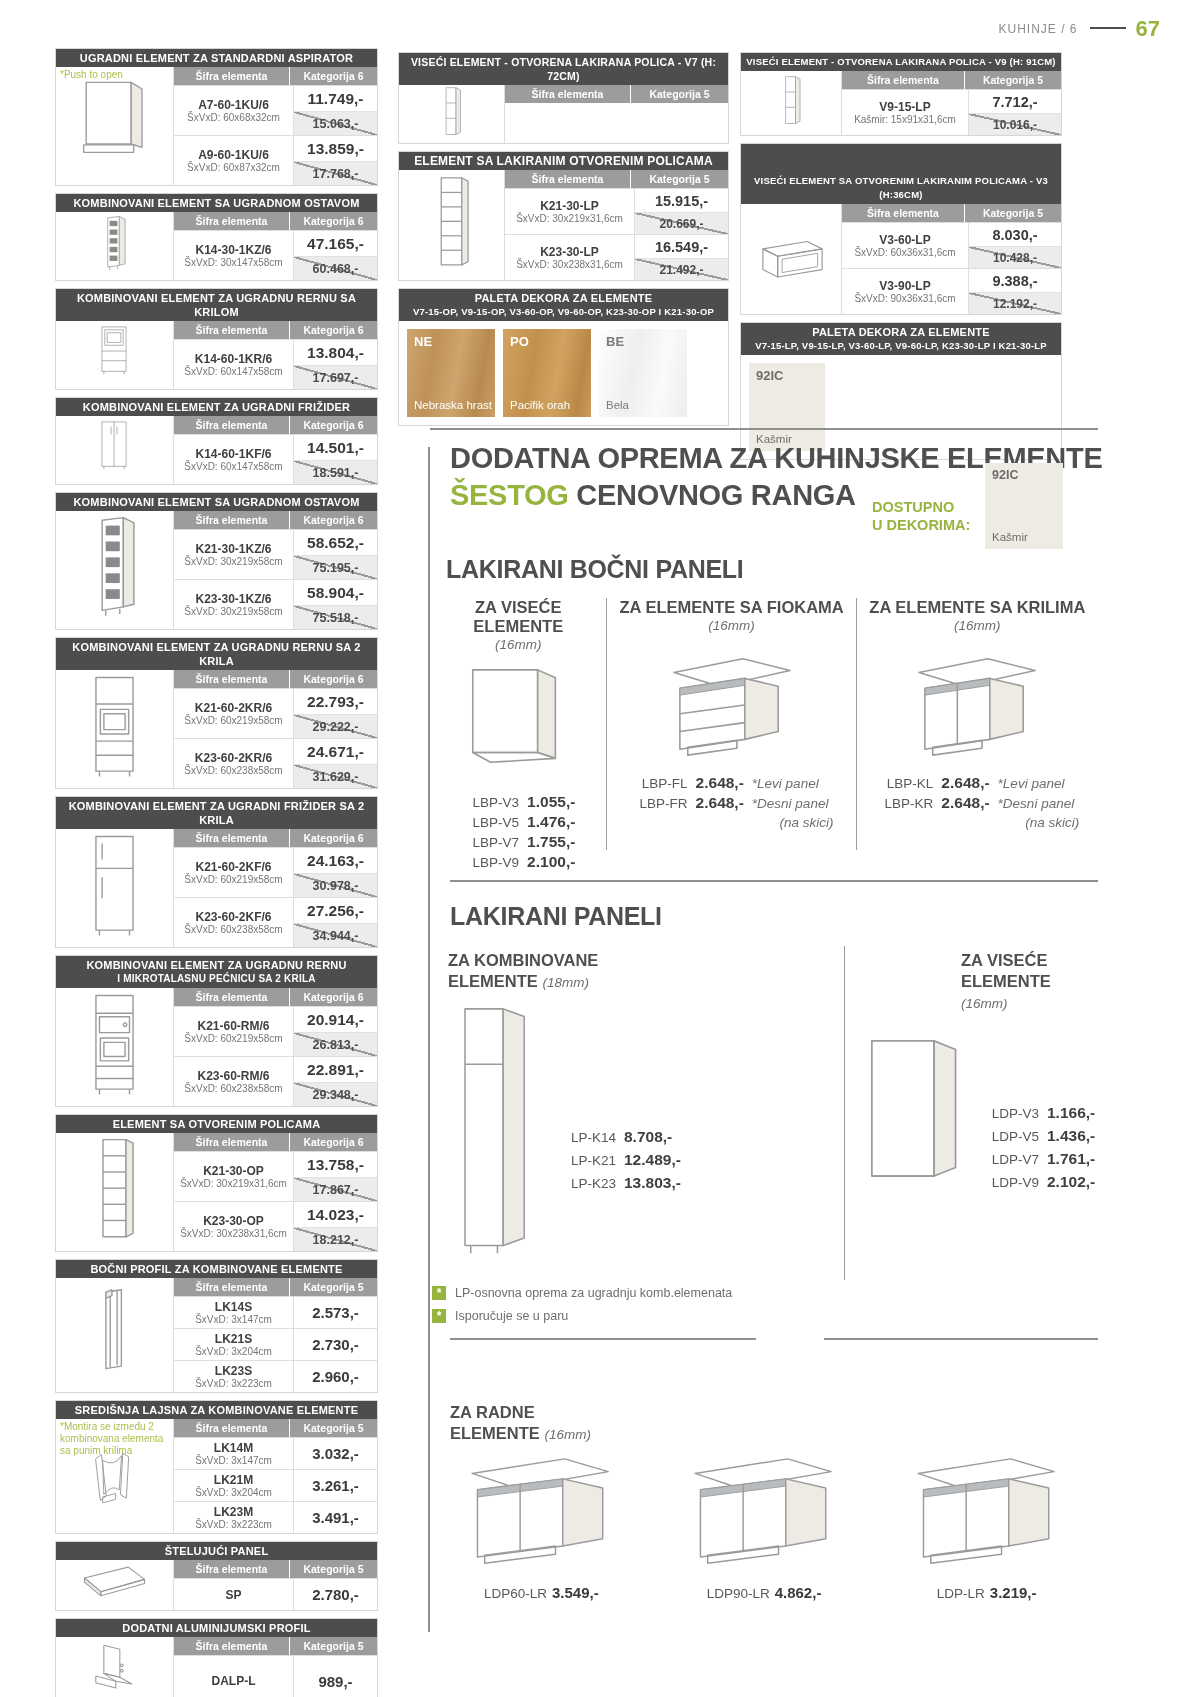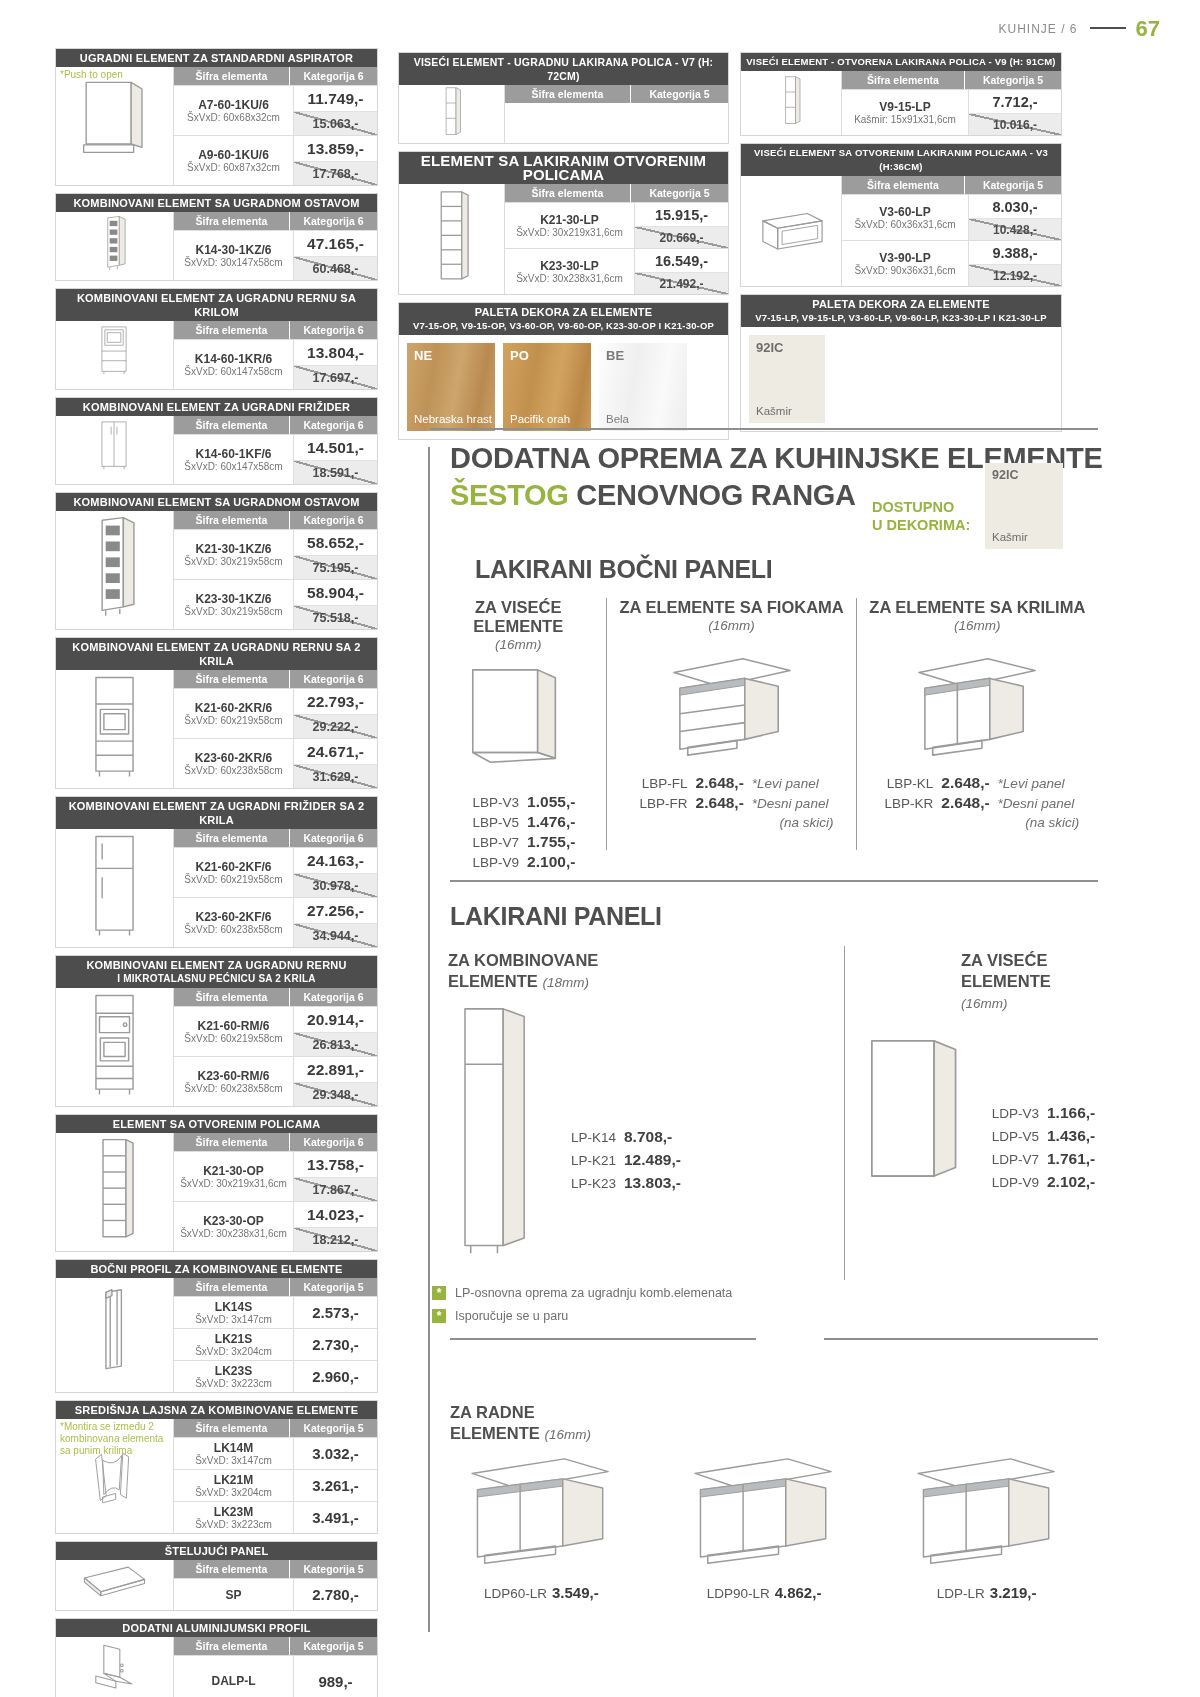--- a/index.html
+++ b/index.html
@@ -605,42 +605,42 @@
               </div>
               <div class="p-single">989,-</div>
             </div>
           </div>
         </div>
       </div>
     </div>
   <div class="col col-mid" id="col-mid">
       <div class="ptable compact">
         <div class="pt-title">
-          <div style="font-size: 10.5px;">VISEĆI ELEMENT - UGRADNU LAKIRANA POLICA - V7 (H: 72CM)</div>
+          <div style="font-size: 10.5px;">VISEĆI ELEMENT - OTVORENA LAKIRANA POLICA - V7 (H: 72CM)</div>
         </div>
         <div class="pt-body">
           <div class="pt-draw" style="width: 105px;">
             <span><svg viewBox="0 0 100 120" width="79" height="54" preserveAspectRatio="xMidYMid meet" xmlns="http://www.w3.org/2000/svg">
                 <rect x="38" y="6" width="22" height="104" stroke="#9b9b9b" stroke-width="1.6" fill="none" stroke-linejoin="round"></rect>
                 <polygon points="60,6 70,11 70,105 60,110" fill="#edebe4" stroke="#9b9b9b" stroke-width="1.6" stroke-linejoin="round"></polygon>
                 <line x1="38" y1="40" x2="60" y2="40" stroke="#9b9b9b" stroke-width="1.6" fill="none" stroke-linejoin="round"></line>
                 <line x1="38" y1="74" x2="60" y2="74" stroke="#9b9b9b" stroke-width="1.6" fill="none" stroke-linejoin="round"></line>
               </svg></span>
           </div>
           <div class="pt-right">
             <div class="pt-head">
               <div class="hc" style="width: 125px;">Šifra elementa</div>
               <div class="hc" style="flex: 1 1 0%;">Kategorija 5</div>
             </div>
           </div>
         </div>
       </div>
       <div class="ptable compact">
         <div class="pt-title">
-          <div style="font-size: 15px;">ELEMENT SA LAKIRANIM OTVORENIM POLICAMA</div>
+          <div style="font-size: 12px;">ELEMENT SA LAKIRANIM OTVORENIM POLICAMA</div>
         </div>
         <div class="pt-body">
           <div class="pt-draw" style="width: 105px;">
             <span><svg viewBox="0 0 100 120" width="79" height="98" preserveAspectRatio="xMidYMid meet" xmlns="http://www.w3.org/2000/svg">
                 <rect x="37" y="3" width="26" height="110" stroke="#9b9b9b" stroke-width="1.6" fill="none" stroke-linejoin="round"></rect>
                 <polygon points="63,3 71,7 71,109 63,113" fill="#edebe4" stroke="#9b9b9b" stroke-width="1.6" stroke-linejoin="round"></polygon>
                 <line x1="37" y1="21.3" x2="63" y2="21.3" stroke="#9b9b9b" stroke-width="1.6" fill="none" stroke-linejoin="round"></line>
                 <line x1="37" y1="39.6" x2="63" y2="39.6" stroke="#9b9b9b" stroke-width="1.6" fill="none" stroke-linejoin="round"></line>
                 <line x1="37" y1="57.900000000000006" x2="63" y2="57.900000000000006" stroke="#9b9b9b" stroke-width="1.6" fill="none" stroke-linejoin="round"></line>
                 <line x1="37" y1="76.2" x2="63" y2="76.2" stroke="#9b9b9b" stroke-width="1.6" fill="none" stroke-linejoin="round"></line>
@@ -723,21 +723,21 @@
               <div class="pstack">
                 <div class="p-new">7.712,-</div>
                 <div class="p-old">10.016,-</div>
               </div>
             </div>
           </div>
         </div>
       </div>
       <div class="ptable compact">
         <div class="pt-title">
-          <div style="font-size: 9.5px;">VISEĆI ELEMENT SA OTVORENIM LAKIRANIM POLICAMA - V3 (H:36CM)</div>
+          <div style="font-size: 9.5px; margin-top: 28px;">VISEĆI ELEMENT SA OTVORENIM LAKIRANIM POLICAMA - V3 (H:36CM)</div>
         </div>
         <div class="pt-body">
           <div class="pt-draw" style="width: 100px;">
             <span><svg viewBox="0 0 100 70" width="74" height="98" preserveAspectRatio="xMidYMid meet" xmlns="http://www.w3.org/2000/svg">
                 <polygon points="12,24 72,14 92,24 32,34" stroke="#9b9b9b" stroke-width="1.6" fill="none" stroke-linejoin="round"></polygon>
                 <polygon points="12,24 32,34 32,62 12,52" stroke="#9b9b9b" stroke-width="1.6" fill="none" stroke-linejoin="round"></polygon>
                 <polygon points="32,34 92,24 92,52 32,62" stroke="#9b9b9b" stroke-width="1.6" fill="none" stroke-linejoin="round"></polygon>
                 <polygon points="38,38 86,30 86,48 38,56" fill="#ffffff" stroke="#9b9b9b" stroke-width="1.2"></polygon>
               </svg></span>
           </div>
@@ -793,21 +793,21 @@
 
   <div class="dostupno">
     <span>DOSTUPNO</span><br>
     <span>U DEKORIMA:</span>
   </div>
   <div class="decor-sw sw sw-cream">
     <span class="sw-code">92IC</span>
     <span class="sw-name">Kašmir</span>
   </div>
 
-  <div class="sec-h" style="left:475px;top:555px;text-align:right;">LAKIRANI BOČNI PANELI</div>
+  <div class="sec-h" style="left:446px;top:555px;text-align:right;">LAKIRANI BOČNI PANELI</div>
   <div class="panel-cols" id="bocni-cols">
       <div class="pcol" style="width: 177px;">
         <div class="pcol-title">ZA VISEĆE ELEMENTE</div>
         <div class="pcol-th">(16mm)</div>
         <span><svg viewBox="0 0 120 120" width="120" height="118" preserveAspectRatio="xMidYMid meet" xmlns="http://www.w3.org/2000/svg">
             <rect x="14" y="8" width="66" height="84" stroke="#9b9b9b" stroke-width="1.6" fill="none" stroke-linejoin="round"></rect>
             <polygon points="80,8 98,16 98,98 80,92" fill="#edebe4" stroke="#9b9b9b" stroke-width="1.6" stroke-linejoin="round"></polygon>
             <polygon points="14,92 80,92 98,98 32,102" stroke="#9b9b9b" stroke-width="1.6" fill="none" stroke-linejoin="round"></polygon>
           </svg></span>
         <div class="plist">

